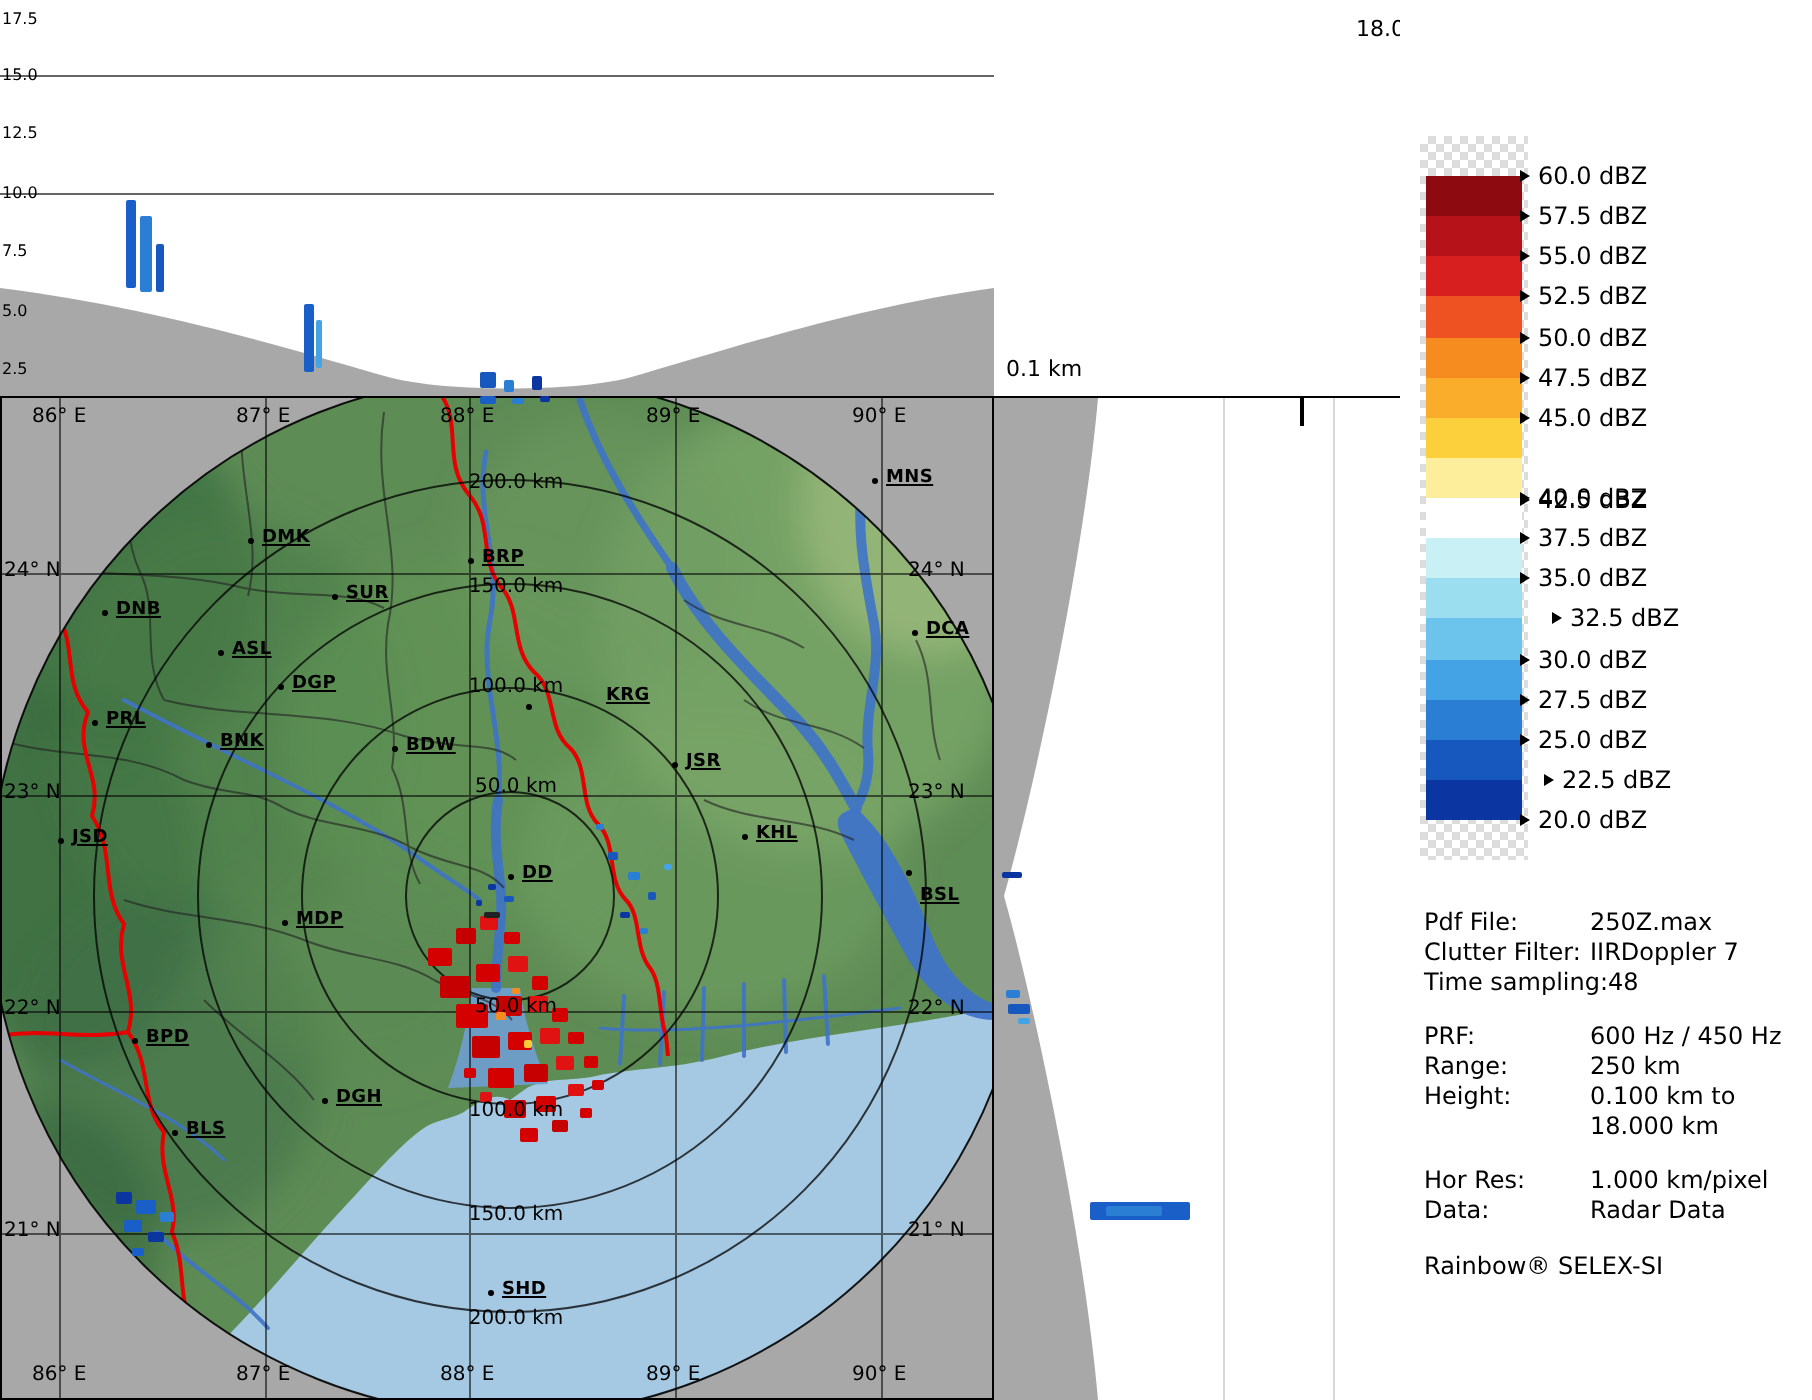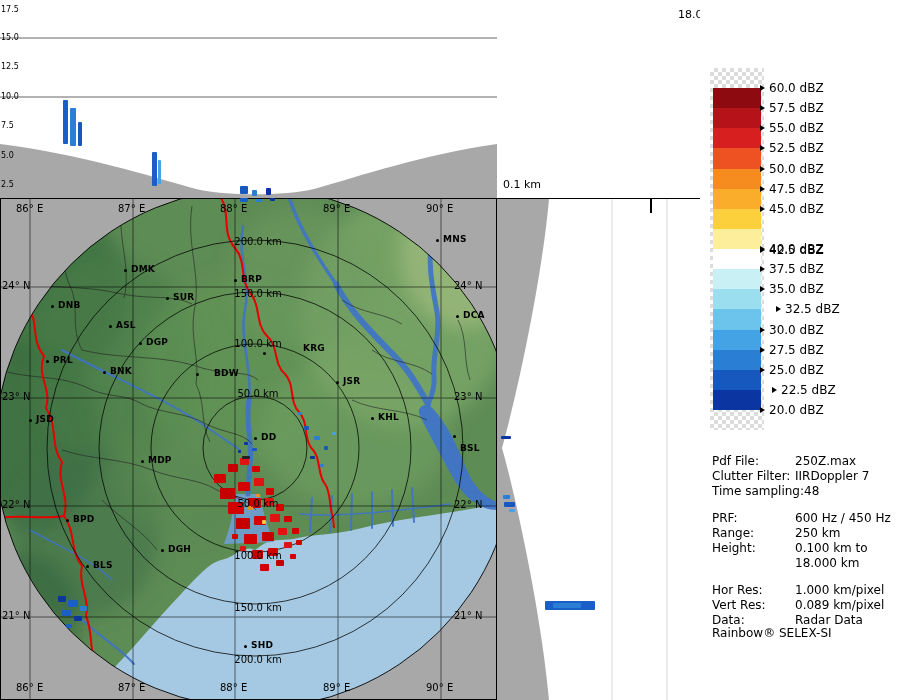--- a/index.html
+++ b/index.html
@@ -24,21 +24,21 @@
   .info-row{display:flex;line-height:15px;}
   .info-row.gap{margin-top:12px;}
   .il{width:83px;flex:none;}
   .iv{flex:1;}
   #brand-line{position:absolute;left:712px;top:626px;font-size:12px;}
   .corner-label{position:absolute;font-size:11px;white-space:nowrap;}
   #label-top-height{left:141px;top:8px;margin-left:40px;}
   #label-bottom-height{left:6px;top:178px;}
   .tick{position:absolute;font-size:8px;line-height:8px;white-space:nowrap;}
   .maplab{position:absolute;font-size:10px;line-height:10px;white-space:nowrap;}
-  .city{position:absolute;font-size:9px;line-height:9px;font-weight:700;letter-spacing:.2px;white-space:nowrap;}
+  .city{position:absolute;font-size:9px;line-height:9px;font-weight:700;letter-spacing:.2px;white-space:nowrap;text-decoration:underline;}
   .dot{position:absolute;background:#000;border-radius:50%;width:3px;height:3px;}
   .echo{position:absolute;border-radius:1px;}
   #map-overlay,#map-echoes{position:absolute;left:0;top:0;width:497px;height:502px;pointer-events:none;}
   #side-tick{position:absolute;left:153px;top:0;width:2px;height:14px;background:#000;}
   svg{display:block;}
 </style>
 </head>
 <body>
 
 <div id="app">
@@ -251,21 +251,21 @@
         <div class="city" style="position: absolute; left: 116px; top: 123px;">ASL</div>
         <div class="dot" style="position: absolute; left: 139px; top: 144px;"></div>
         <div class="city" style="position: absolute; left: 146px; top: 140px;">DGP</div>
         <div class="dot" style="position: absolute; left: 263px; top: 154px;"></div>
         <div class="city" style="position: absolute; left: 270px; top: 146px; padding-left: 33px;">KRG</div>
         <div class="dot" style="position: absolute; left: 46px; top: 162px;"></div>
         <div class="city" style="position: absolute; left: 53px; top: 158px;">PRL</div>
         <div class="dot" style="position: absolute; left: 103px; top: 173px;"></div>
         <div class="city" style="position: absolute; left: 110px; top: 169px; text-align: right;">BNK</div>
         <div class="dot" style="position: absolute; left: 196px; top: 175px;"></div>
-        <div class="city" style="position: absolute; left: 203px; top: 171px; margin-left: 11px;">BDW</div>
+        <div class="city" style="position: absolute; left: 203px; top: 171px;">BDW</div>
         <div class="dot" style="position: absolute; left: 336px; top: 183px;"></div>
         <div class="city" style="position: absolute; left: 343px; top: 179px;">JSR</div>
         <div class="dot" style="position: absolute; left: 456px; top: 117px;"></div>
         <div class="city" style="position: absolute; left: 463px; top: 113px;">DCA</div>
         <div class="dot" style="position: absolute; left: 371px; top: 219px;"></div>
         <div class="city" style="position: absolute; left: 378px; top: 215px;">KHL</div>
         <div class="dot" style="position: absolute; left: 453px; top: 237px;"></div>
         <div class="city" style="position: absolute; left: 460px; top: 246px;">BSL</div>
         <div class="dot" style="position: absolute; left: 29px; top: 221px;"></div>
         <div class="city" style="position: absolute; left: 36px; top: 217px;">JSD</div>
@@ -425,23 +425,19 @@
       </div>
       <div class="info-row">
         <span class="il"></span>
         <span class="iv">18.000 km</span>
       </div>
       <div class="info-row gap">
         <span class="il">Hor Res:</span>
         <span class="iv">1.000 km/pixel</span>
       </div>
       <div class="info-row">
-        <span class="il">Vert Res:</span>
-        <span class="iv">0.089 km/pixel</span>
-      </div>
-      <div class="info-row">
         <span class="il">Data:</span>
         <span class="iv">Radar Data</span>
       </div>
     </div>
   <div id="brand-line">Rainbow® SELEX-SI</div>
 
 </div>
 
 </body></html>

